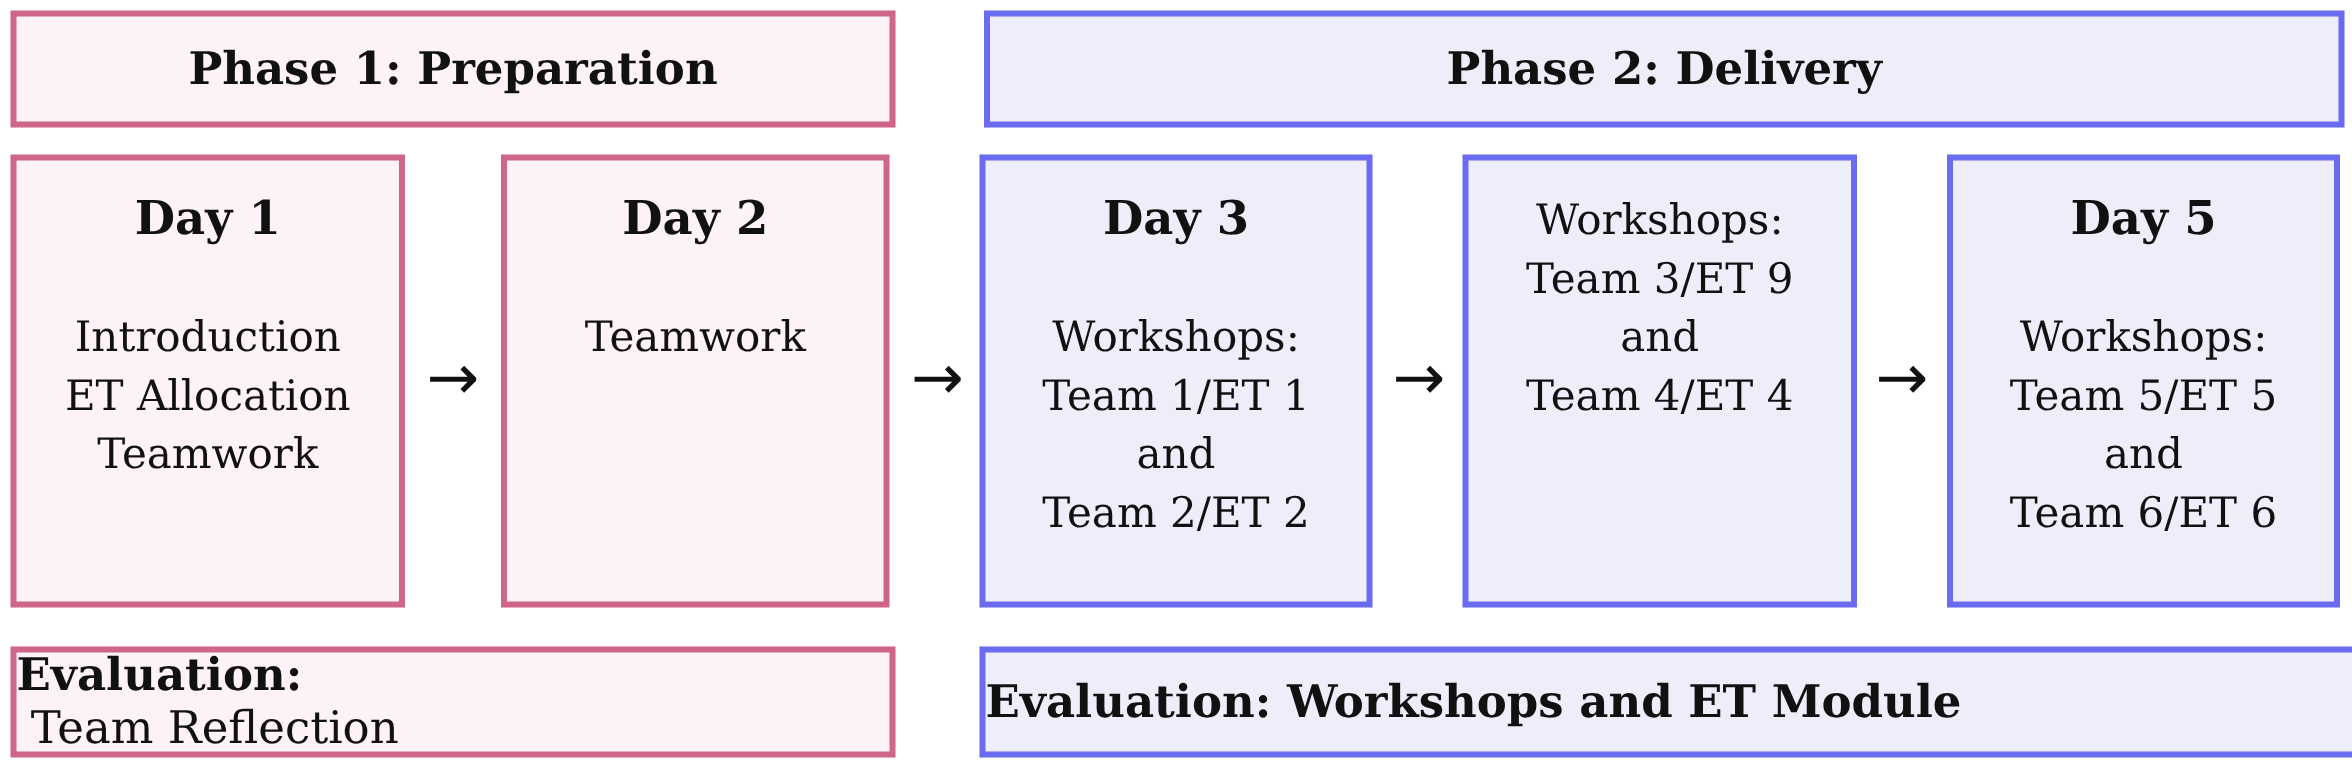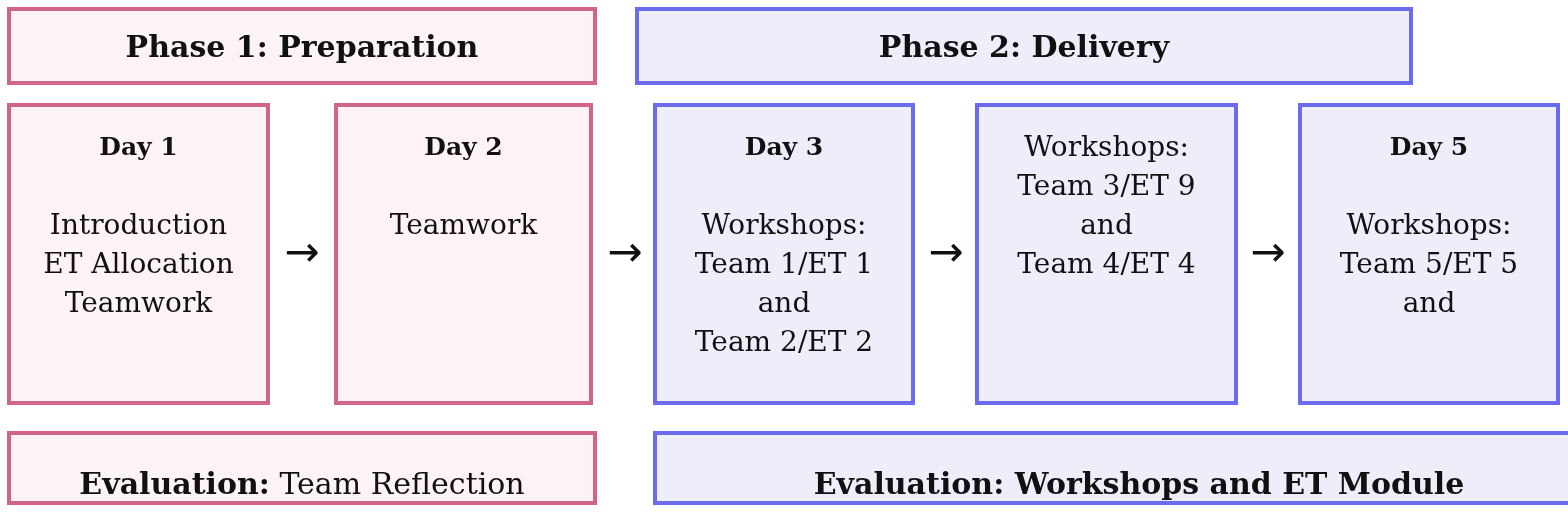--- a/index.html
+++ b/index.html
@@ -34,37 +34,38 @@
     justify-content: center;
     font-size: 30px;
     font-weight: bold;
   }
   .day-box {
     top: 103px;
     height: 302px;
     padding-top: 20px;
   }
   .day-title {
-    font-size: 25px;
+    font-size: 31px;
     font-weight: bold;
     line-height: 39px;
     margin-bottom: 39px; 
     text-align: center;
   }
   .day-line {
     font-size: 28px;
     line-height: 39px;
   }
   .eval-box {
     top: 431px;
     height: 74px;
     display: flex;
-    align-items: flex-end;
+    align-items: flex-start;
     justify-content: center;
     font-size: 30px;
+    flex-direction: column;
   }
   .eval-label { font-weight: bold; }
   .eval-text  { font-weight: normal; white-space: pre-wrap; }
   .eval-bold  { font-weight: bold; }
 
   .arrow {
     position: absolute;
     transform: translate(-50%, -54%);
     font-family: "DejaVu Sans", "Liberation Sans", sans-serif;
     font-size: 42px;
@@ -73,21 +74,21 @@
   }
 </style>
 </head>
 <body>
 
 <div class="canvas">
 
   <div class="box pink phase-header" style="left:7px; width:590px;">
     <span>Phase 1: Preparation</span>
   </div>
-  <div class="box blue phase-header" style="left:635px; width:778px;">
+  <div class="box blue phase-header" style="left:656px; width:907px;">
     <span>Phase 2: Delivery</span>
   </div>
 
   <div class="box pink day-box" style="left:7px; width:263px;">
     <div class="day-title">Day 1</div>
     <div class="day-line">Introduction</div>
     <div class="day-line">ET Allocation</div>
     <div class="day-line">Teamwork</div>
   </div>
 
@@ -117,20 +118,21 @@
     <div class="day-line">Team 4/ET 4</div>
   </div>
 
   <div class="arrow" style="left:1268px; top:254px;">→</div>
 
   <div class="box blue day-box" style="left:1298px; width:262px;">
     <div class="day-title">Day 5</div>
     <div class="day-line">Workshops:</div>
     <div class="day-line">Team 5/ET 5</div>
     <div class="day-line">and</div>
+    <div class="day-line">Team 6/ET 6</div>
   </div>
 
   <div class="box pink eval-box" style="left:7px; width:590px;">
     <span class="eval-label">Evaluation:</span>
       <span class="eval-text"> Team Reflection</span>
   </div>
   <div class="box blue eval-box" style="left:653px; width:972px;">
     <span class="eval-bold">Evaluation: Workshops and ET Module</span>
   </div>
 

